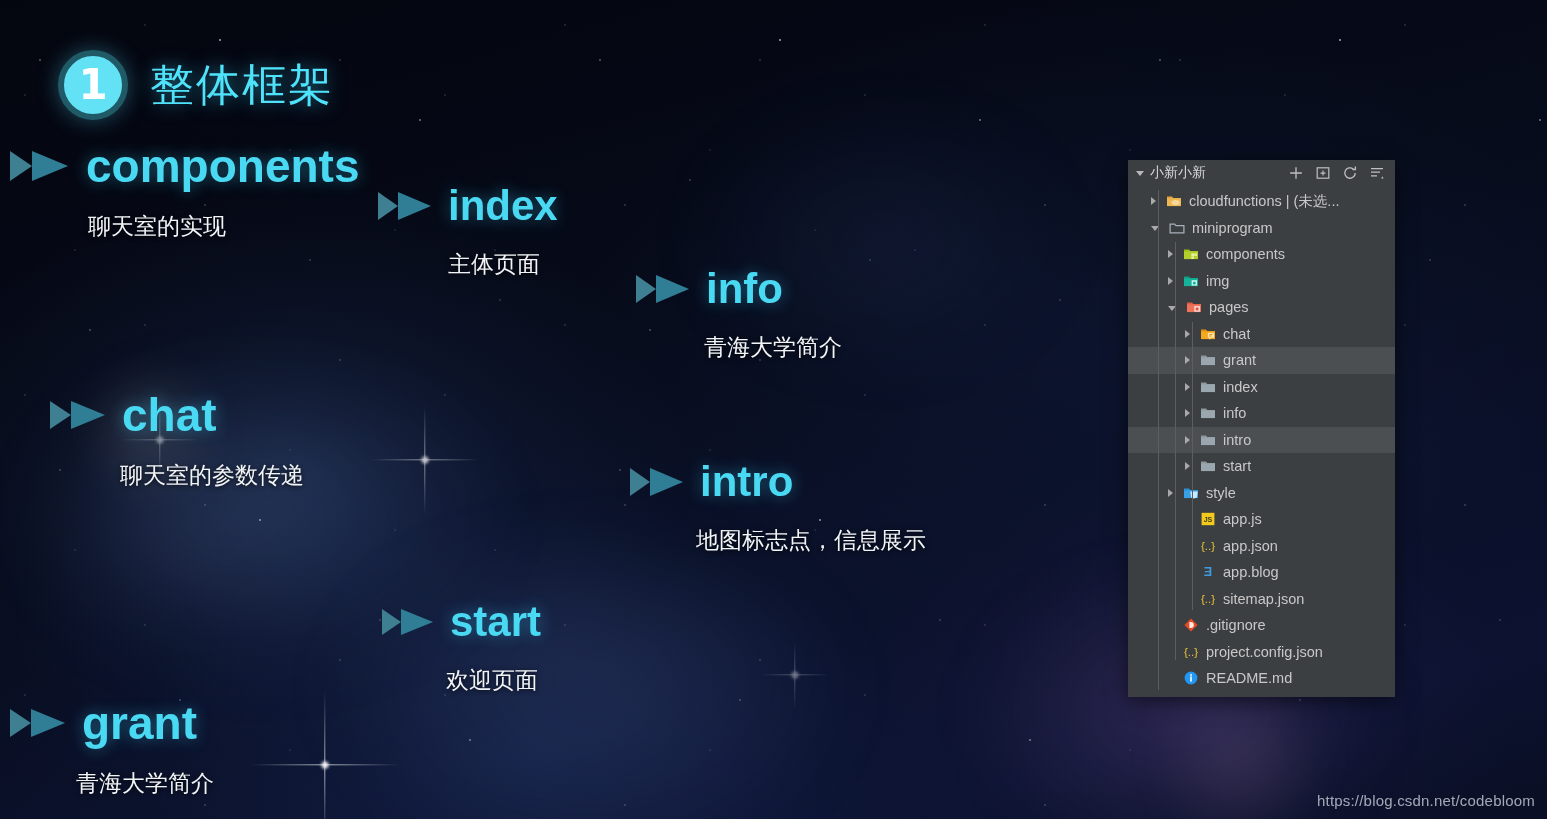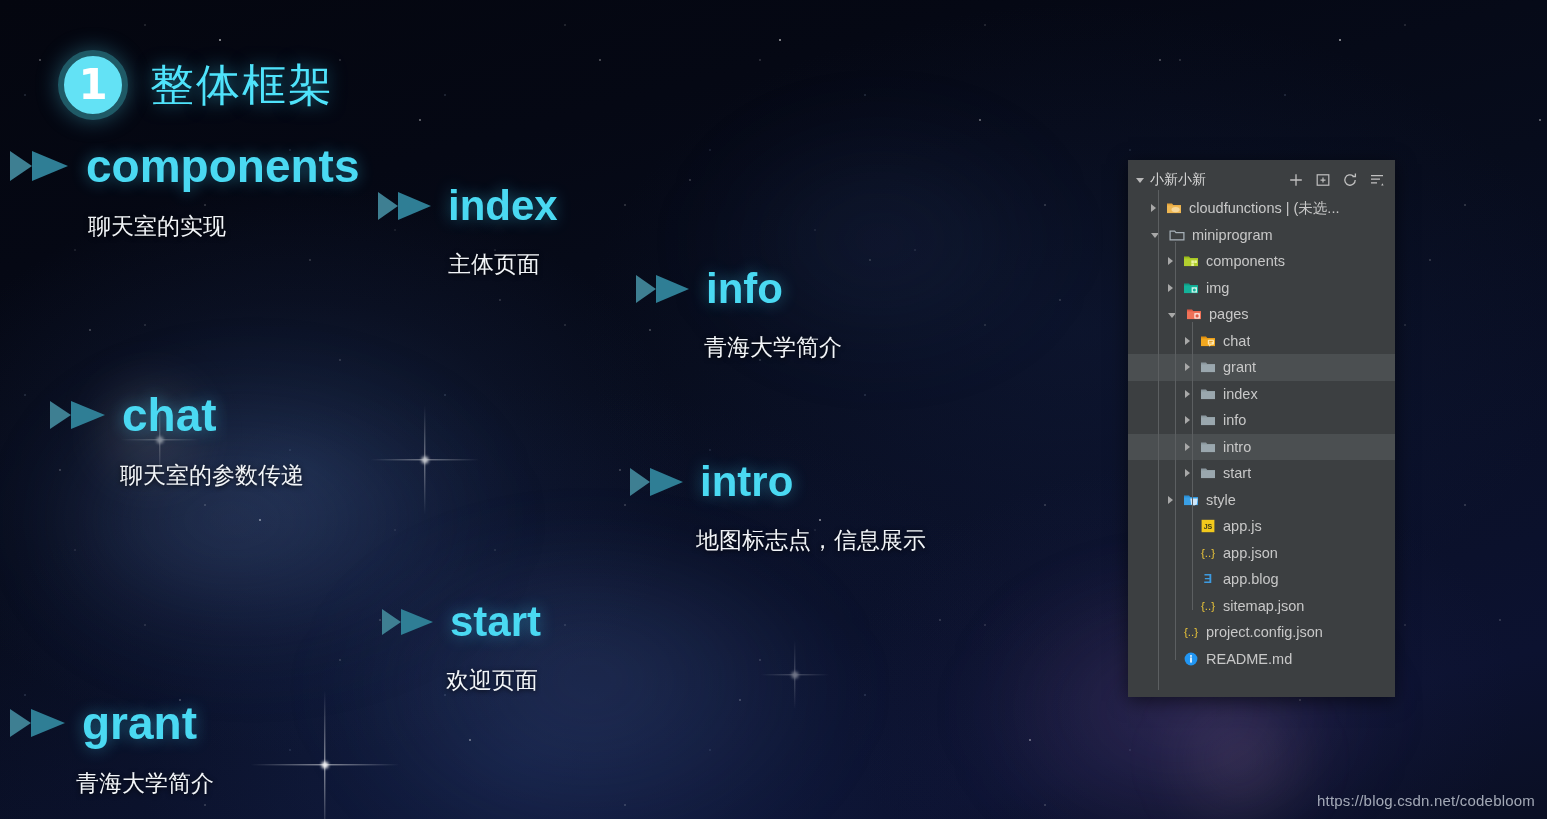--- a/index.html
+++ b/index.html
@@ -159,21 +159,20 @@
     background: #3c3f41;
     color: #bbbbbb;
     font-size: 14.5px;
     box-shadow: 0 4px 18px rgba(0,0,0,0.55);
     overflow: hidden;
   }
   #explorer .panel-head {
     display: flex; align-items: center;
     height: 26px; padding: 0 6px 0 8px;
     background: #3c3f41;
-    margin-top: 7px;
   }
   .head-caret {
     width: 0; height: 0; margin-right: 6px;
     border-left: 4.5px solid transparent; border-right: 4.5px solid transparent;
     border-top: 5px solid #b9b9b9;
   }
   .head-title { color: #d7d7d7; font-size: 14px; white-space: nowrap; }
   .head-tools { margin-left: auto; display: flex; align-items: center; gap: 11px; padding-right: 4px; }
   .tool { width: 16px; height: 16px; display: block; }
 
@@ -512,20 +511,30 @@
           <svg viewBox="0 0 16 16" class="ico">
             <text x="8" y="12.2" font-size="11.5" font-family="Liberation Sans, sans-serif" fill="#e8c33a" text-anchor="middle">{..}</text>
           </svg>
           <span class="lbl">sitemap.json</span>
         </div>
         <div class="trow">
           <span style="flex: 0 0 auto; width: 40px;"></span>
           <span class="caret none"></span>
           <span style="flex: 0 0 auto; width: 5px;"></span>
           <svg viewBox="0 0 16 16" class="ico">
+            <polygon points="8,1.4 14.6,8 8,14.6 1.4,8" fill="#e44b28"></polygon>
+            <path d="M6.4 5.0v6h1.4a3 3 0 0 0 0-6z" fill="#fdece6"></path>
+          </svg>
+          <span class="lbl">.gitignore</span>
+        </div>
+        <div class="trow">
+          <span style="flex: 0 0 auto; width: 40px;"></span>
+          <span class="caret none"></span>
+          <span style="flex: 0 0 auto; width: 5px;"></span>
+          <svg viewBox="0 0 16 16" class="ico">
             <text x="8" y="12.2" font-size="11.5" font-family="Liberation Sans, sans-serif" fill="#e8c33a" text-anchor="middle">{..}</text>
           </svg>
           <span class="lbl">project.config.json</span>
         </div>
         <div class="trow">
           <span style="flex: 0 0 auto; width: 40px;"></span>
           <span class="caret none"></span>
           <span style="flex: 0 0 auto; width: 5px;"></span>
           <svg viewBox="0 0 16 16" class="ico">
             <circle cx="8" cy="8" r="6.4" fill="#2196f3"></circle>

